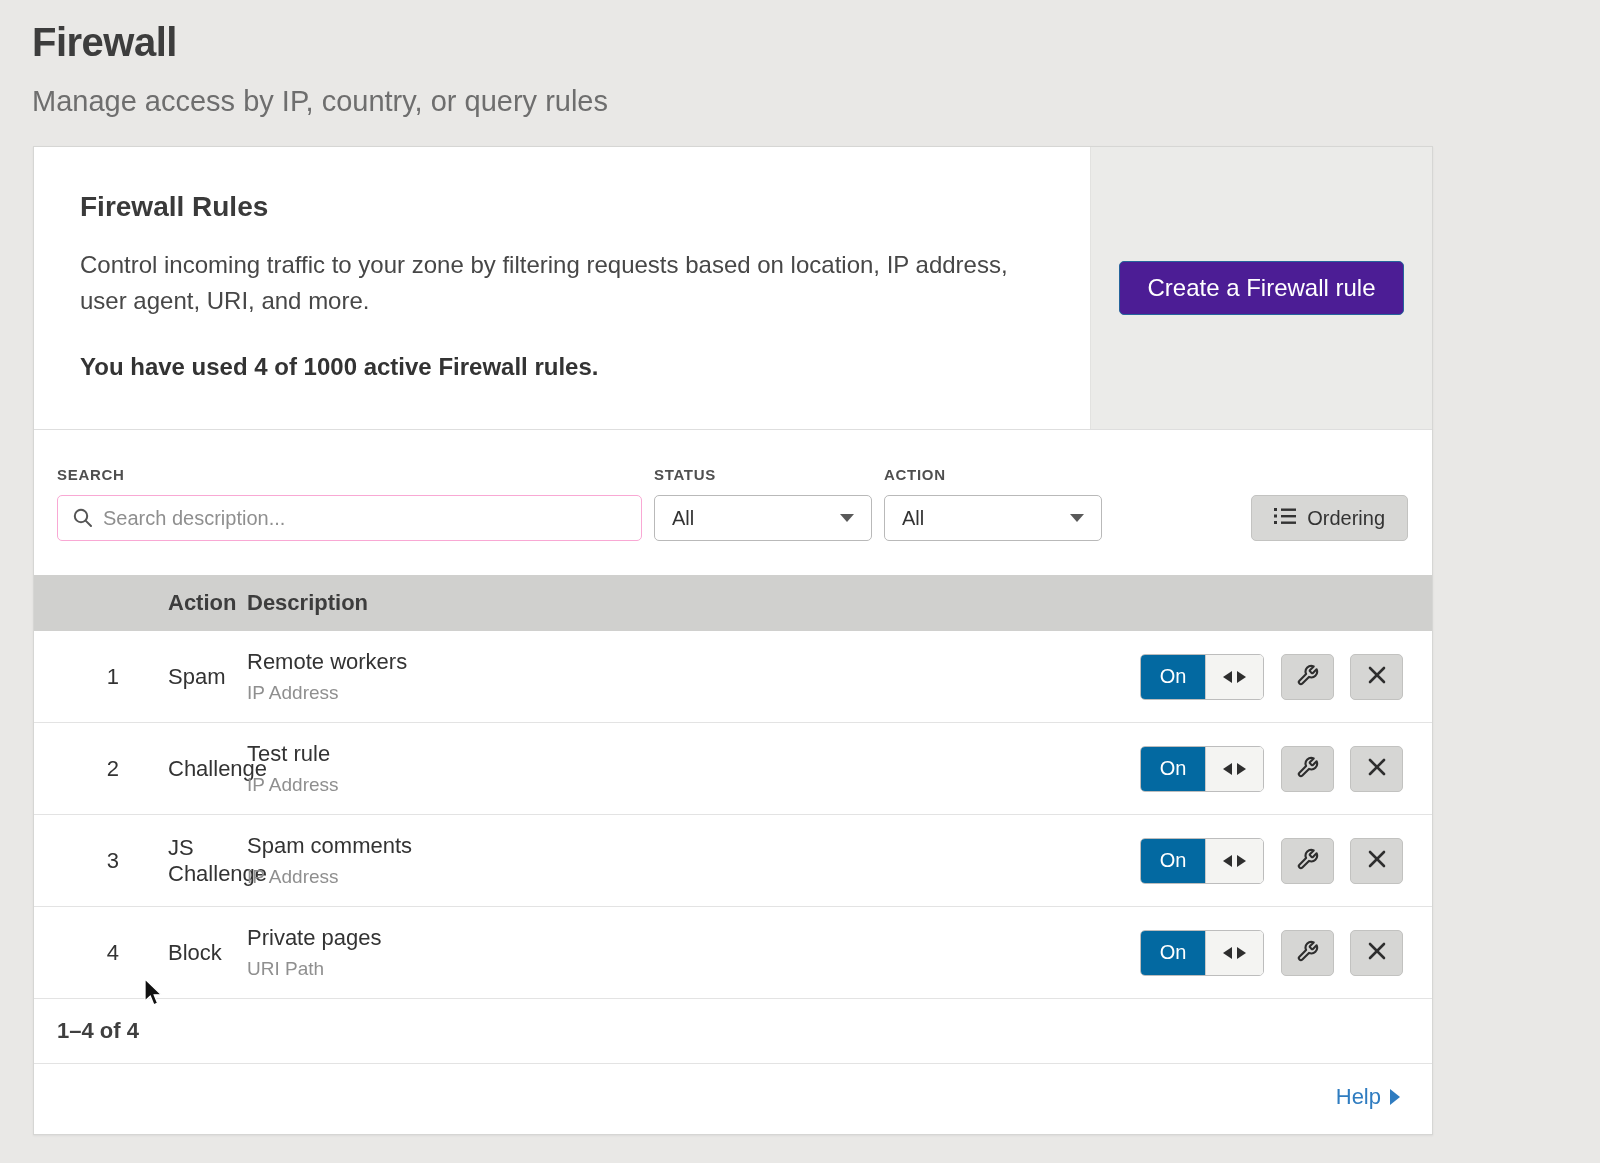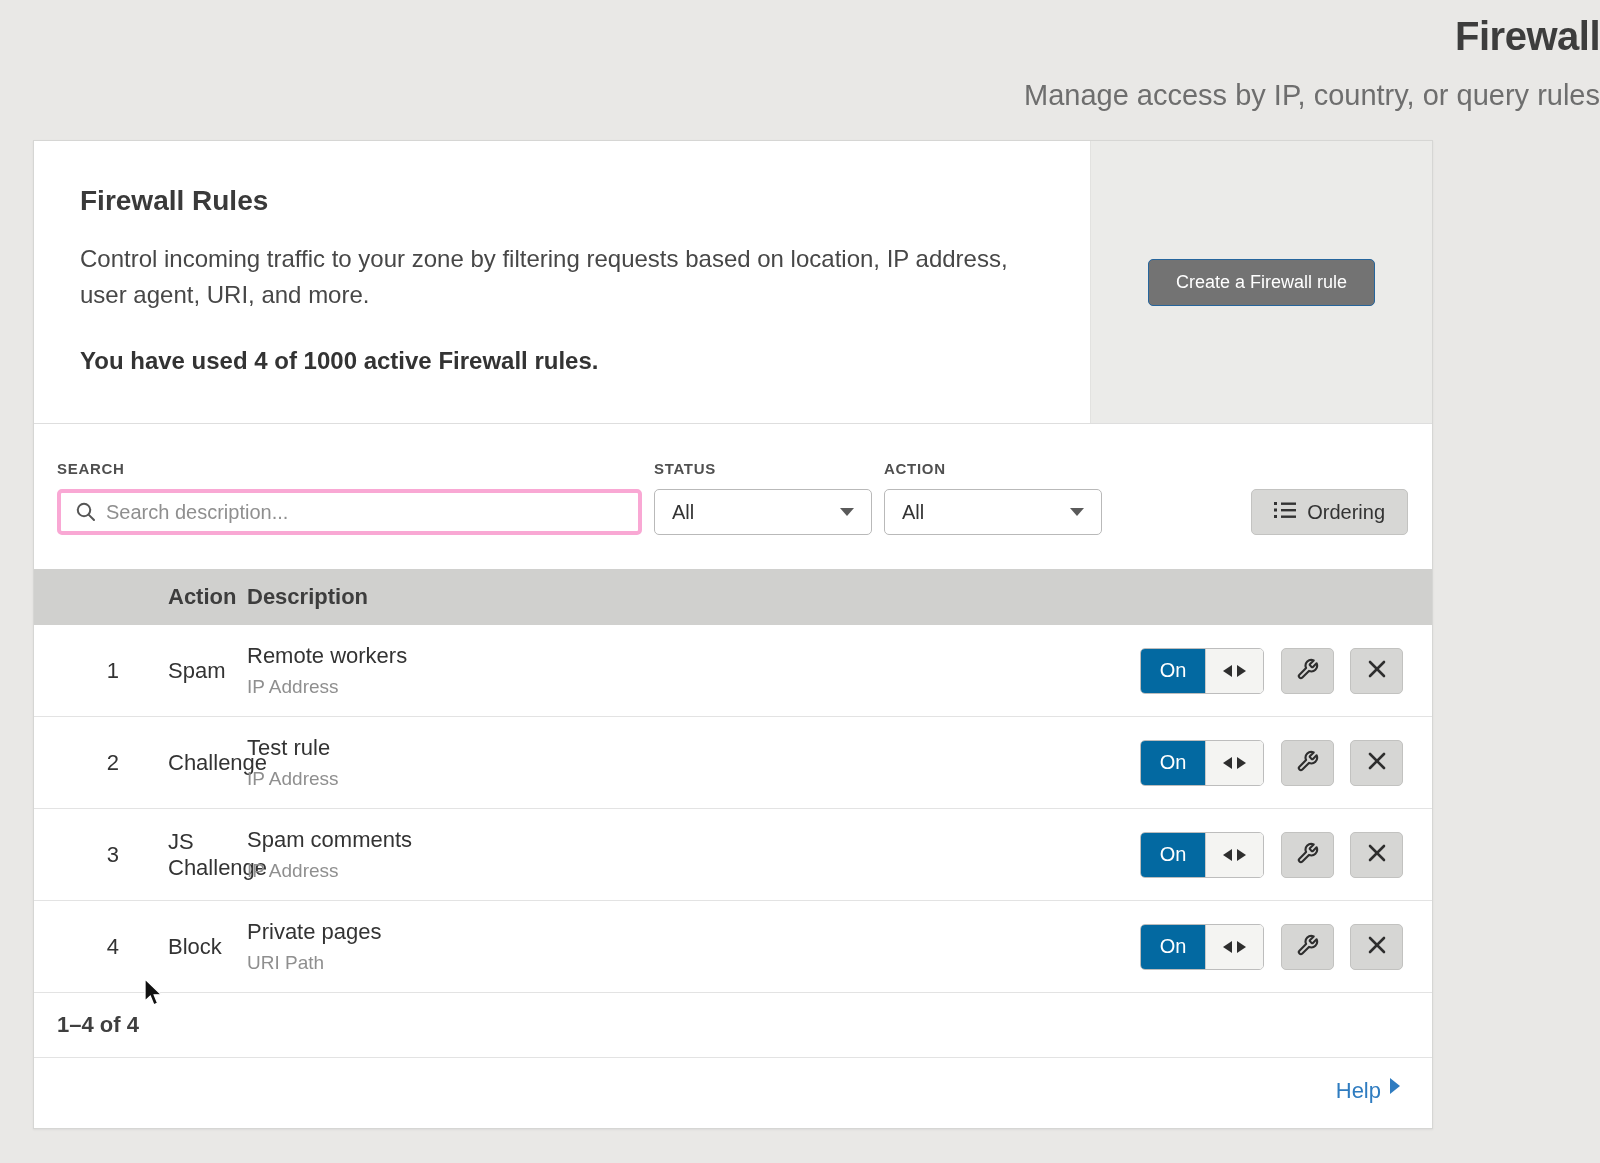--- a/index.html
+++ b/index.html
@@ -4,21 +4,21 @@
 <style>
   * { box-sizing: border-box; margin: 0; padding: 0; }
   html, body { width: 1600px; height: 1163px; }
   body {
     background: #e9e8e6;
     font-family: "Liberation Sans", sans-serif;
     color: #3d3d3d;
     position: relative;
     overflow: hidden;
   }
-  .page-header { padding: 14px 0 0 32px; text-align: right; }
+  .page-header { padding: 20px 0 0 32px; }
   .page-title {
     font-size: 40px;
     font-weight: 700;
     color: #3d3d3d;
     letter-spacing: -0.5px;
     margin-bottom: 20px;
   }
   .page-subtitle {
     font-size: 29px;
     font-weight: 400;
@@ -38,39 +38,39 @@
   .panel-title { font-size: 28px; font-weight: 700; color: #3a3a3a; margin-bottom: 24px; }
   .panel-desc { font-size: 24px; color: #474747; line-height: 36px; max-width: 945px; margin-bottom: 34px; }
   .panel-usage { font-size: 24px; font-weight: 700; color: #333; }
   .card-top-right {
     flex: 1;
     background: #ebebe9;
     border-left: 1px solid #e2e2e0;
     display: flex; align-items: center; justify-content: center;
   }
   .create-btn {
-    background: #737373;
+    background: #4c1d95;
     border: 1px solid #26659c;
     color: #fff;
     font-family: "Liberation Sans", sans-serif;
-    font-size: 18px;
+    font-size: 24px;
     padding: 12px 27px;
     border-radius: 5px;
     cursor: pointer;
   }
   
   .filters { display: flex; align-items: flex-end; padding: 36px 24px 34px 23px; }
   .filter-group { display: flex; flex-direction: column; }
   .filter-label {
     font-size: 15px; font-weight: 700; letter-spacing: 0.7px;
     color: #4f4f4f; margin-bottom: 12px;
   }
   .search-box {
     width: 585px; height: 46px;
-    border: 4px solid #f9a8d4; border-radius: 5px;
+    border: 1px solid #f9a8d4; border-radius: 5px;
     background: #fff; display: flex; align-items: center;
   }
   .search-box .sicon { margin-left: 14px; display: flex; }
   .search-box input {
     flex: 1; border: none; outline: none; background: transparent;
     font-family: "Liberation Sans", sans-serif;
     font-size: 20px; color: #444; padding: 0 12px 0 9px;
   }
   .search-box input::placeholder { color: #8f8f8f; }
   .gap-sm { width: 12px; flex-shrink: 0; }
@@ -131,21 +131,21 @@
   .icon-btn.close { margin-left: 16px; }
   
   .pagination {
     padding: 19px 0 19px 23px;
     font-size: 22px; font-weight: 700; color: #3f3f3f;
     border-bottom: 1px solid #e3e3e3;
   }
   .help-row { display: flex; justify-content: flex-end; align-items: center; padding: 20px 32px 24px; }
   .help-link {
     color: #2f7cc0; font-size: 22px; text-decoration: none;
-    display: flex; align-items: flex-start; gap: 9px; cursor: pointer;
+    display: flex; align-items: center; gap: 9px; cursor: pointer;
   }
   .help-arrow {
     width: 0; height: 0;
     border-top: 8px solid transparent; border-bottom: 8px solid transparent;
     border-left: 10px solid #2f7cc0;
   }
   .cursor { position: absolute; left: 143px; top: 978px; pointer-events: none; z-index: 50; }
 </style>
 </head>
 <body>

